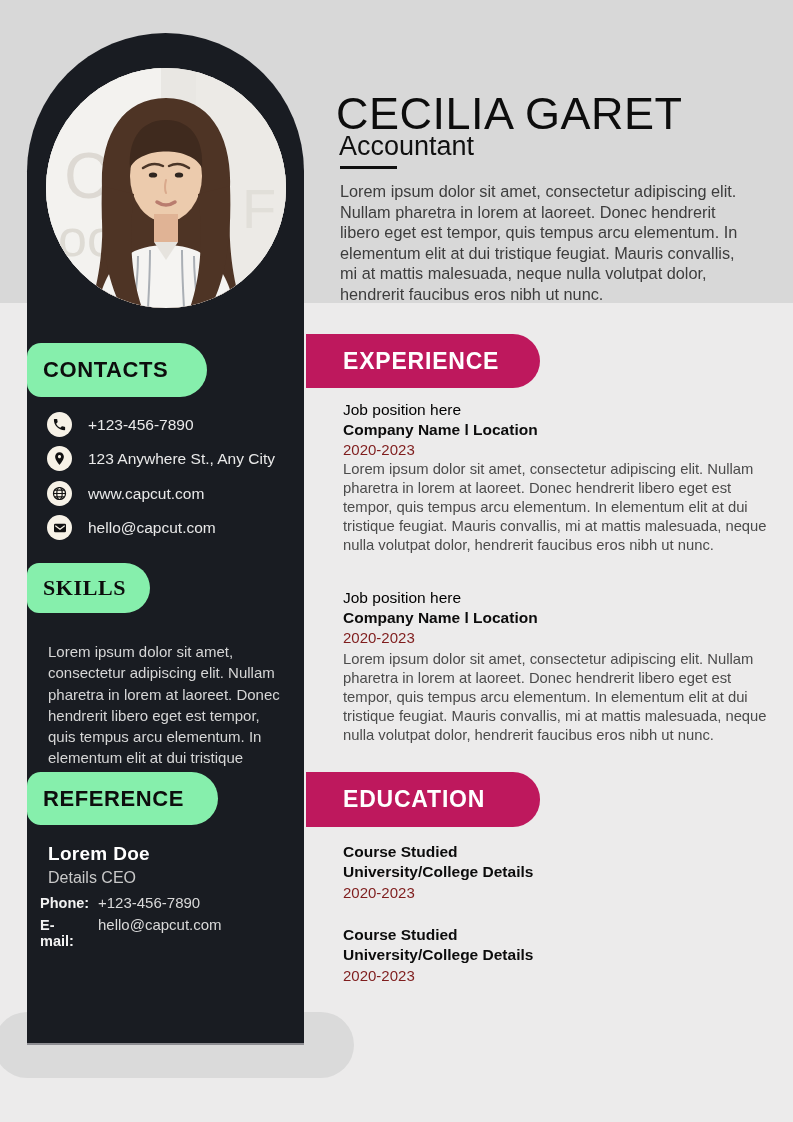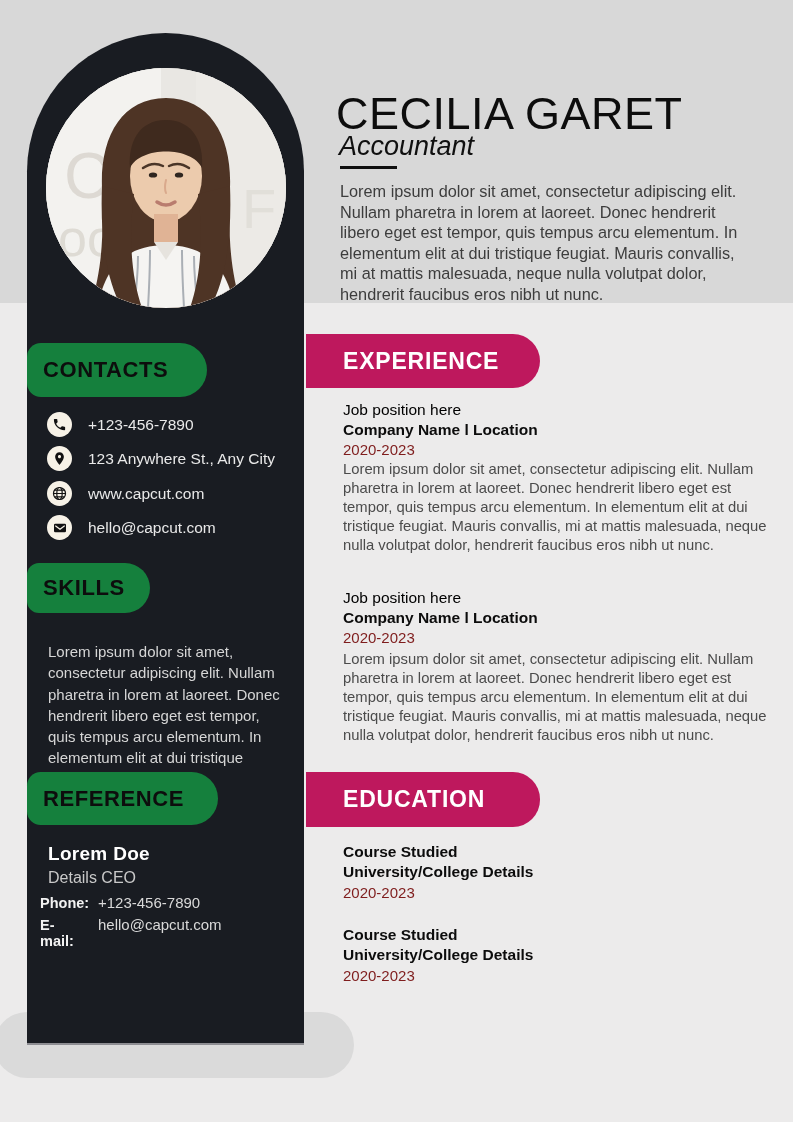--- a/index.html
+++ b/index.html
@@ -4,41 +4,41 @@
 <style>
   html,body{margin:0;padding:0;}
   body{font-family:"Liberation Sans", sans-serif; background:#ebebeb;}
   .page{position:relative;width:793px;height:1122px;background:#ecebeb;overflow:hidden;}
   .header-band{position:absolute;left:0;top:0;width:793px;height:303px;background:#d8d8d8;}
   .bottom-pill{position:absolute;left:-6px;top:1012px;width:360px;height:66px;border-radius:33px;background:#dadada;}
   .sidebar{position:absolute;left:27px;top:33px;width:277px;height:1010px;background:#191c22;border-radius:139px 139px 0 0;border-bottom:2px solid #8d8d92;}
   .photo-wrap{position:absolute;left:46px;top:68px;width:240px;height:240px;border-radius:50%;overflow:hidden;background:#e9e7e3;}
   .photo-wrap svg{display:block;}
 
-  .side-pill{position:absolute;background:#15803d;display:flex;align-items:center;box-sizing:border-box;padding-left:16px;border-radius:14px 27px 27px 14px;}
+  .side-pill{position:absolute;background:#86efac;display:flex;align-items:center;box-sizing:border-box;padding-left:16px;border-radius:14px 27px 27px 14px;}
   .side-pill span{font-weight:bold;font-size:22px;letter-spacing:.6px;color:#0d0d0d;}
   .pill-contacts{left:27px;top:343px;width:180px;height:54px;}
-  .pill-skills{left:27px;top:563px;width:123px;height:50px;border-radius:12px 25px 25px 12px;}
+  .pill-skills{left:27px;top:563px;width:123px;height:50px;border-radius:12px 25px 25px 12px;font-family:Liberation Serif, serif;}
   .pill-reference{left:27px;top:772px;width:191px;height:53px;}
 
   .contact-row{position:absolute;left:47px;display:flex;align-items:center;gap:16px;width:250px;}
   .icon-circle{width:25px;height:25px;border-radius:50%;background:#f7f2e7;display:flex;align-items:center;justify-content:center;flex:0 0 25px;}
   .icon-circle svg{display:block;}
   .contact-text{font-size:15.5px;color:#e9e9e9;white-space:nowrap;}
 
   .skills-text{position:absolute;left:48px;top:641px;width:237px;font-size:15px;line-height:1.42;color:#d6d6d6;}
 
   .ref-name{position:absolute;left:48px;top:843px;font-size:19px;font-weight:bold;color:#ffffff;letter-spacing:.3px;}
   .ref-role{position:absolute;left:48px;top:869px;font-size:16px;color:#c9c9c9;}
   .ref-row{position:absolute;left:40px;display:flex;align-items:baseline;gap:14px;}
   .ref-label{font-size:14.5px;font-weight:bold;color:#f2f2f2;width:44px;}
   .ref-value{font-size:15px;color:#d9d9d9;white-space:nowrap;}
 
   .name{position:absolute;left:336px;top:88px;font-size:45px;font-weight:normal;letter-spacing:.5px;color:#0d0d0d;white-space:nowrap;}
-  .job-title{position:absolute;left:339px;top:131px;font-size:27px;font-style:italic;color:#101010;}
+  .job-title{position:absolute;left:339px;top:131px;font-size:27px;color:#101010;}
   .title-underline{position:absolute;left:340px;top:166px;width:57px;height:3px;background:#101010;}
   .intro{position:absolute;left:340px;top:181px;width:408px;font-size:16.3px;line-height:1.26;color:#3d3d3d;}
 
   .main-pill{position:absolute;left:306px;width:234px;background:#be185d;border-radius:0 27px 27px 0;display:flex;align-items:center;box-sizing:border-box;padding-left:37px;}
   .main-pill span{color:#ffffff;font-weight:bold;font-size:23px;letter-spacing:.8px;}
   .pill-experience{top:334px;height:54px;}
   .pill-education{top:772px;height:55px;}
 
   .entry-pos{position:absolute;left:343px;font-size:15.5px;color:#000000;}
   .entry-company{position:absolute;left:343px;font-size:15.5px;font-weight:bold;color:#0c0c0c;}

